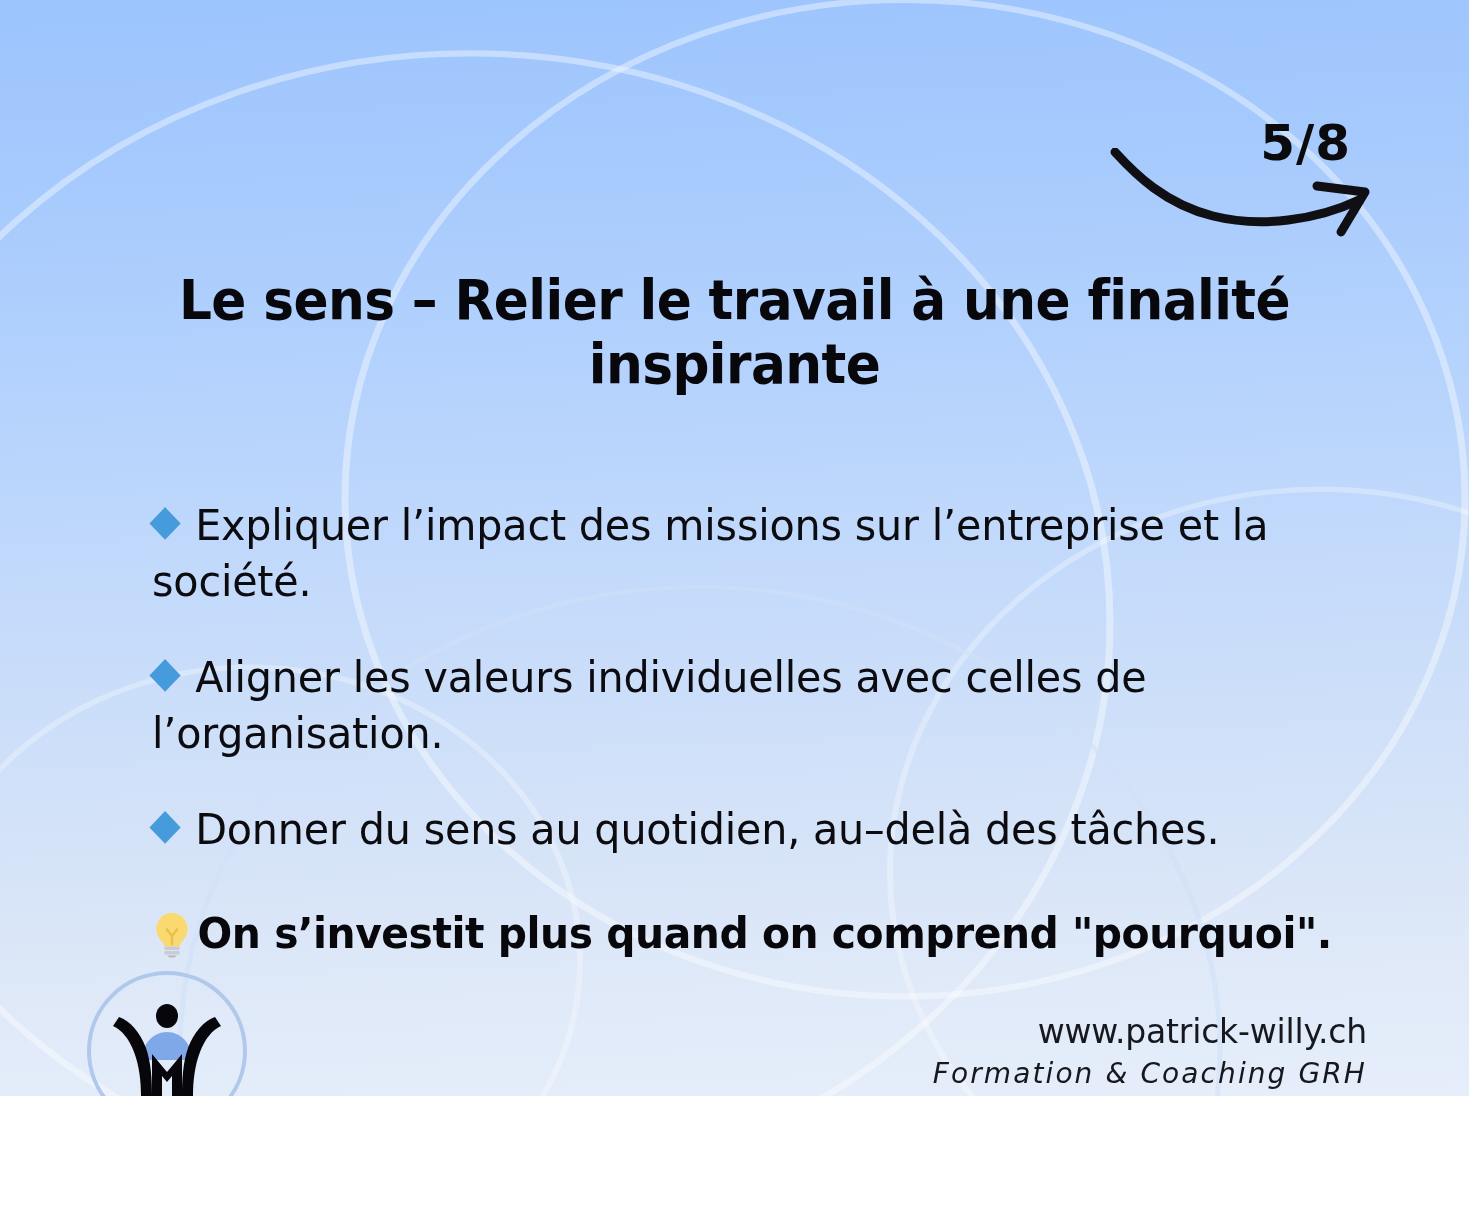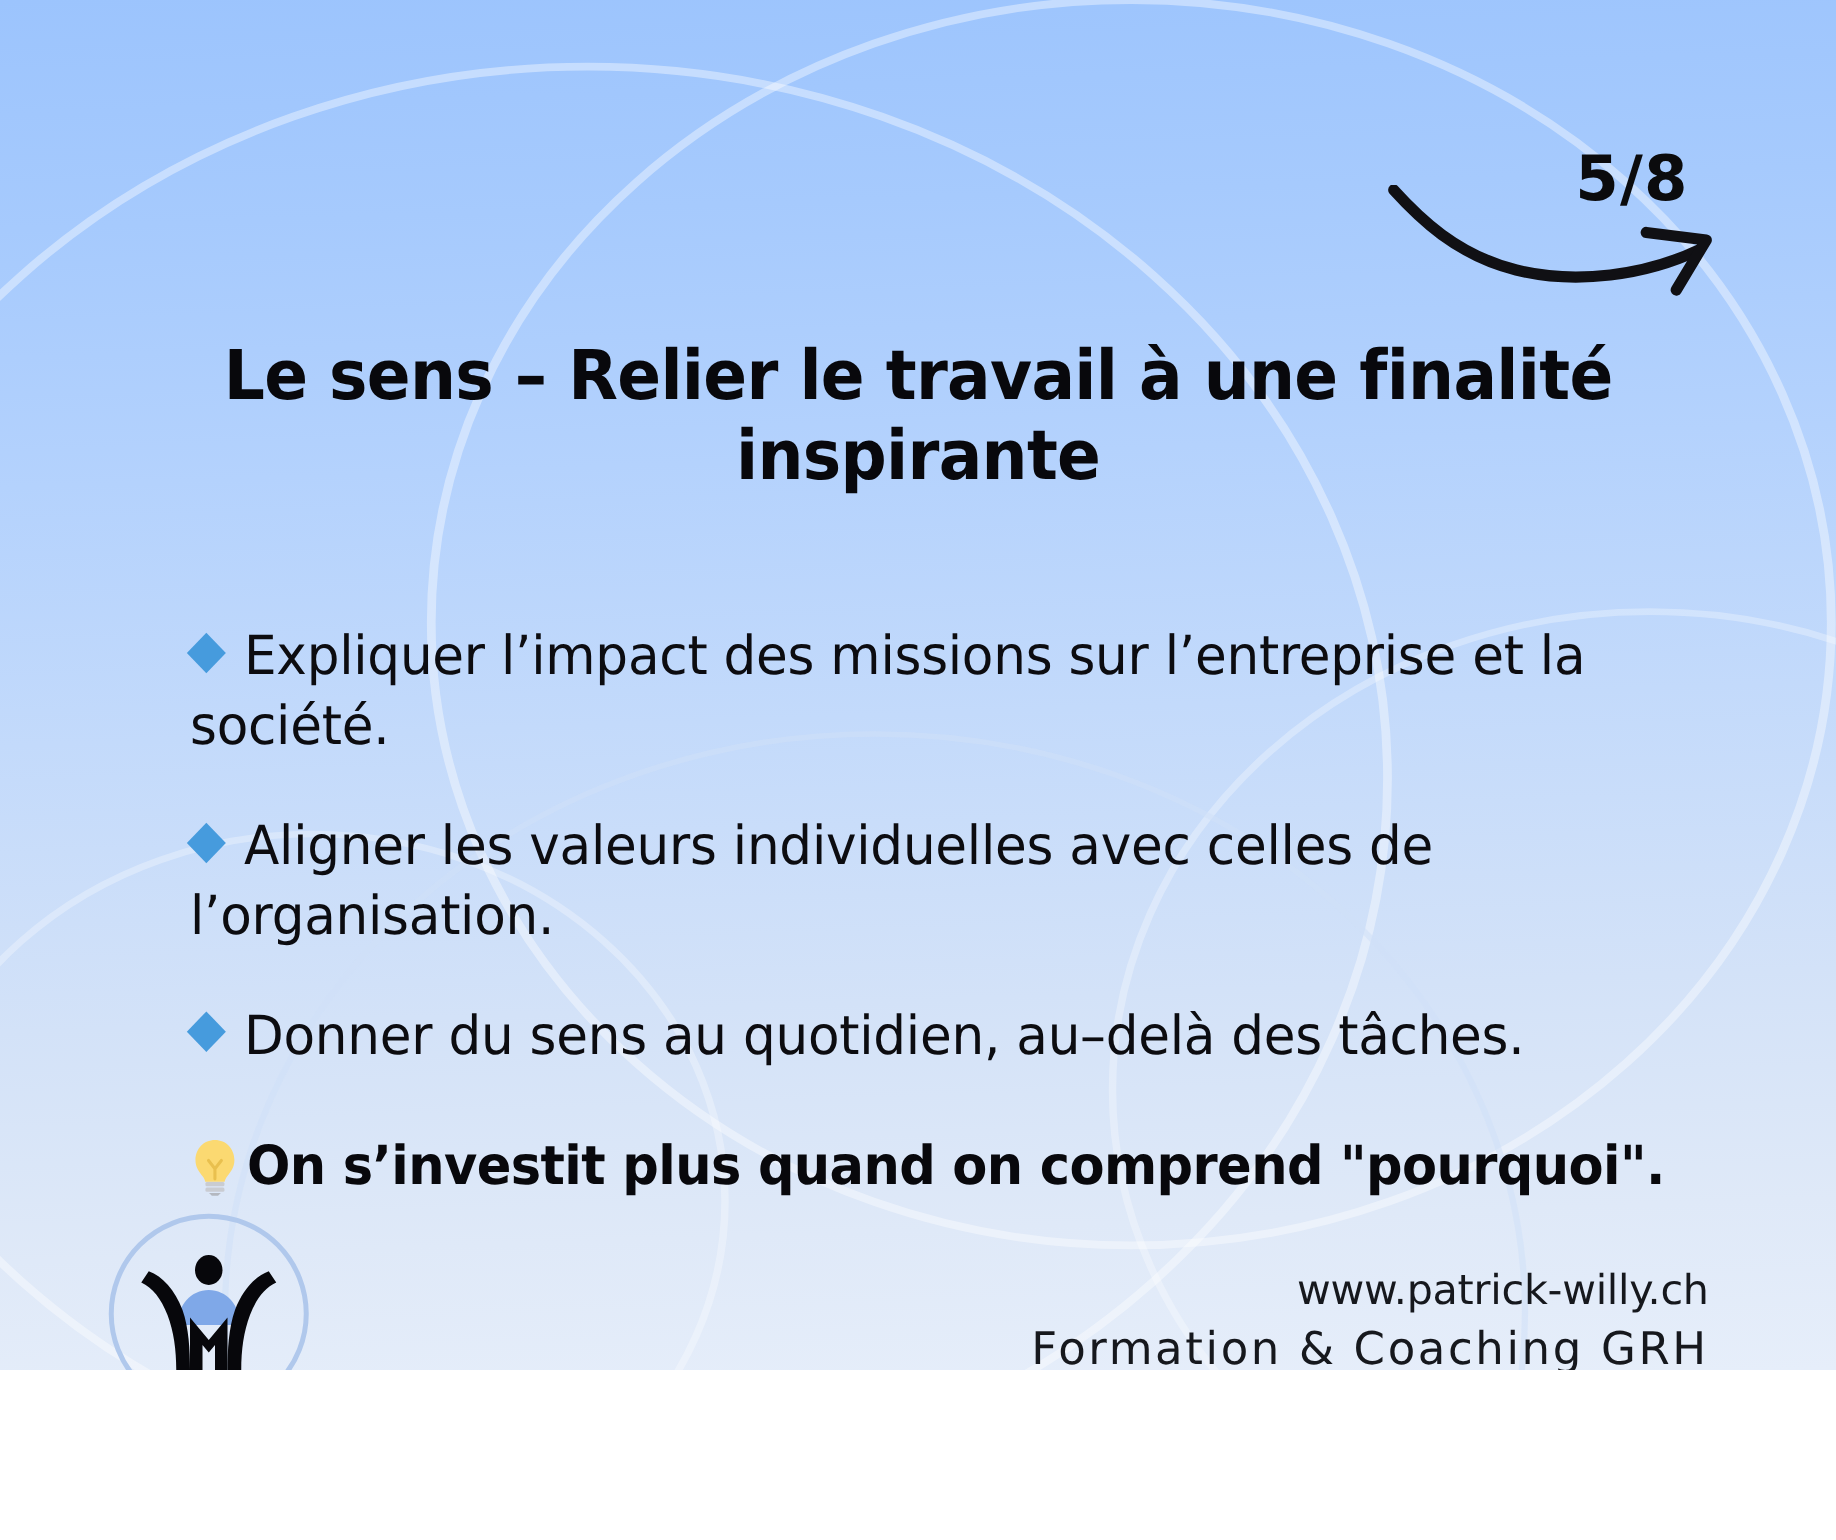--- a/index.html
+++ b/index.html
@@ -153,24 +153,25 @@
     color: #16181d;
     font-family: "DejaVu Sans", sans-serif;
   }
   .footer .line-url {
     font-size: 33px;
     line-height: 1.32;
     letter-spacing: -0.2px;
     font-weight: 400;
   }
   .footer .line-sub {
-    font-size: 36px;
+    font-size: 28px;
     line-height: 1.42;
     letter-spacing: 2.1px;
     font-weight: 400;
+    font-style: italic;
   }
 </style>
 </head>
 <body>
 
 <div class="slide">
 
   <div class="decor">
     <svg viewBox="0 0 1469 1232" preserveAspectRatio="none" aria-hidden="true">
       <g fill="none" stroke="#ffffff" stroke-opacity="0.40" stroke-width="7">

